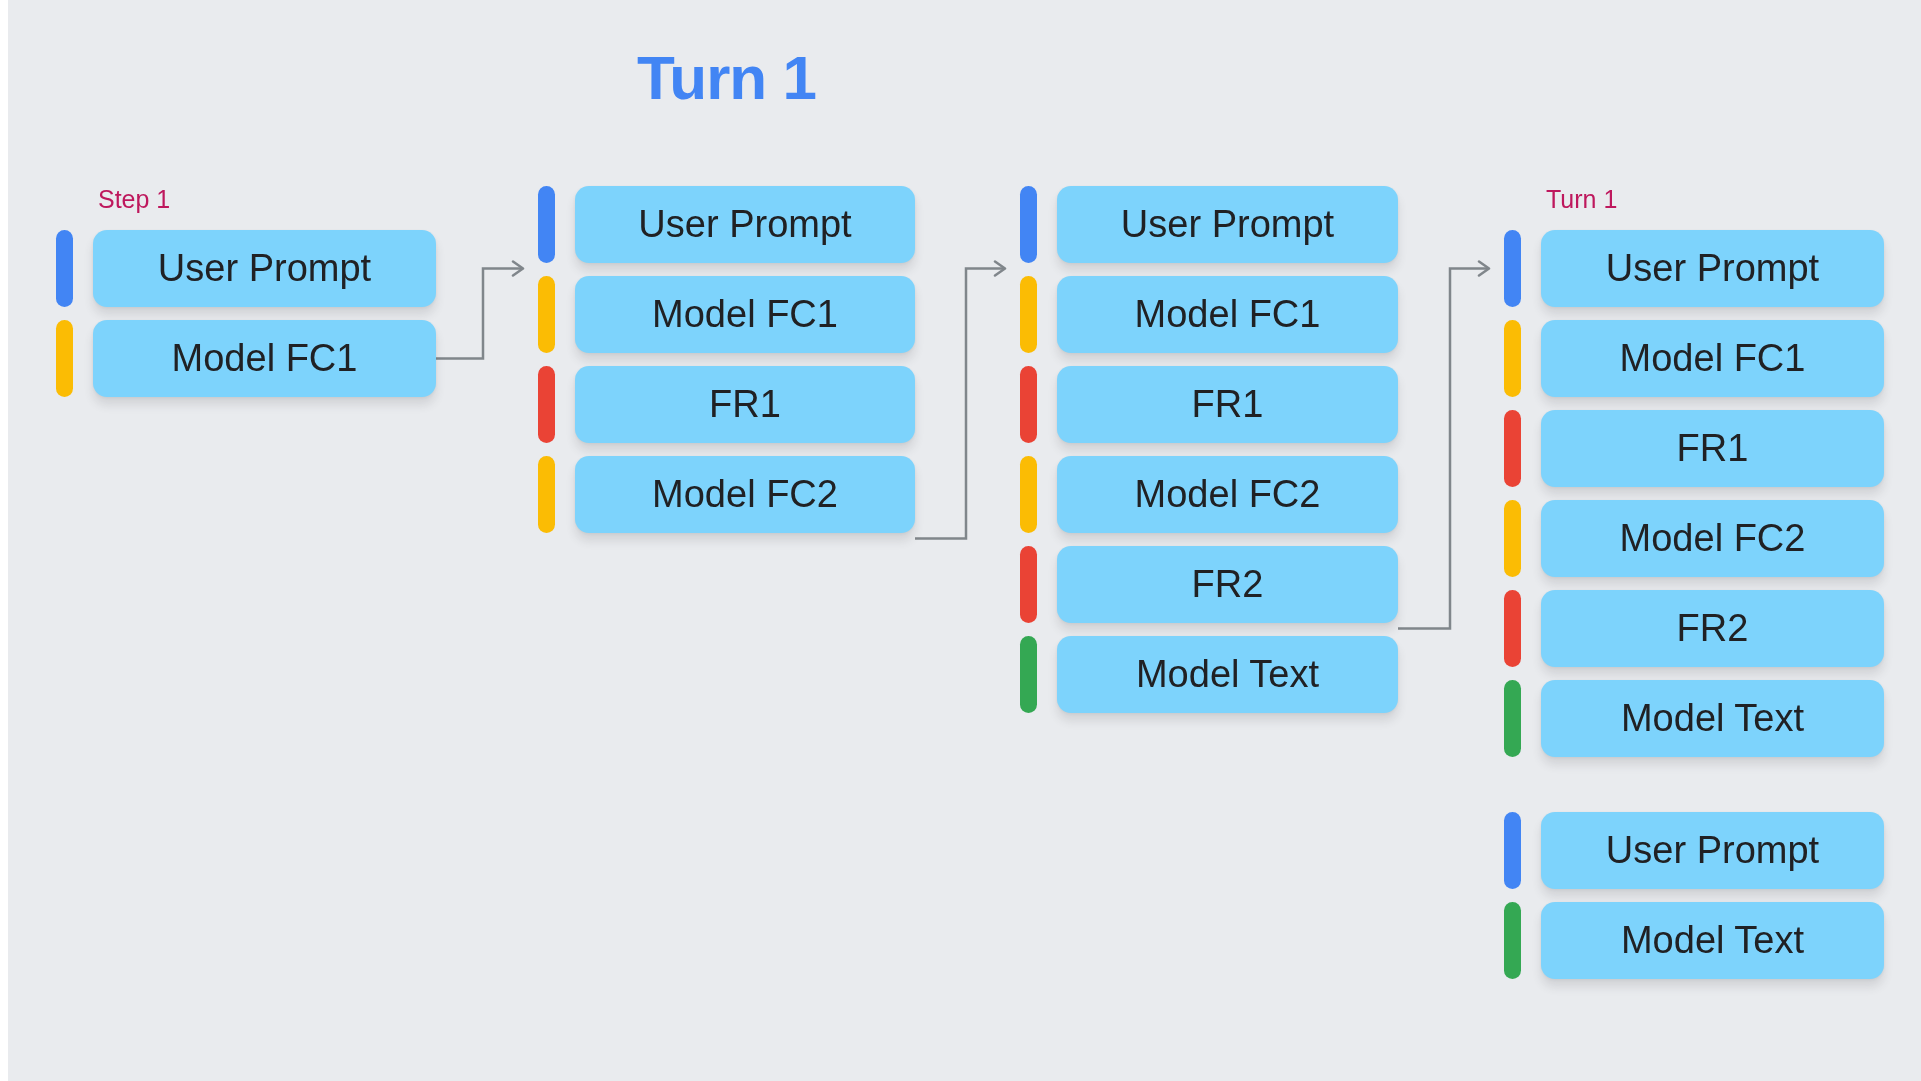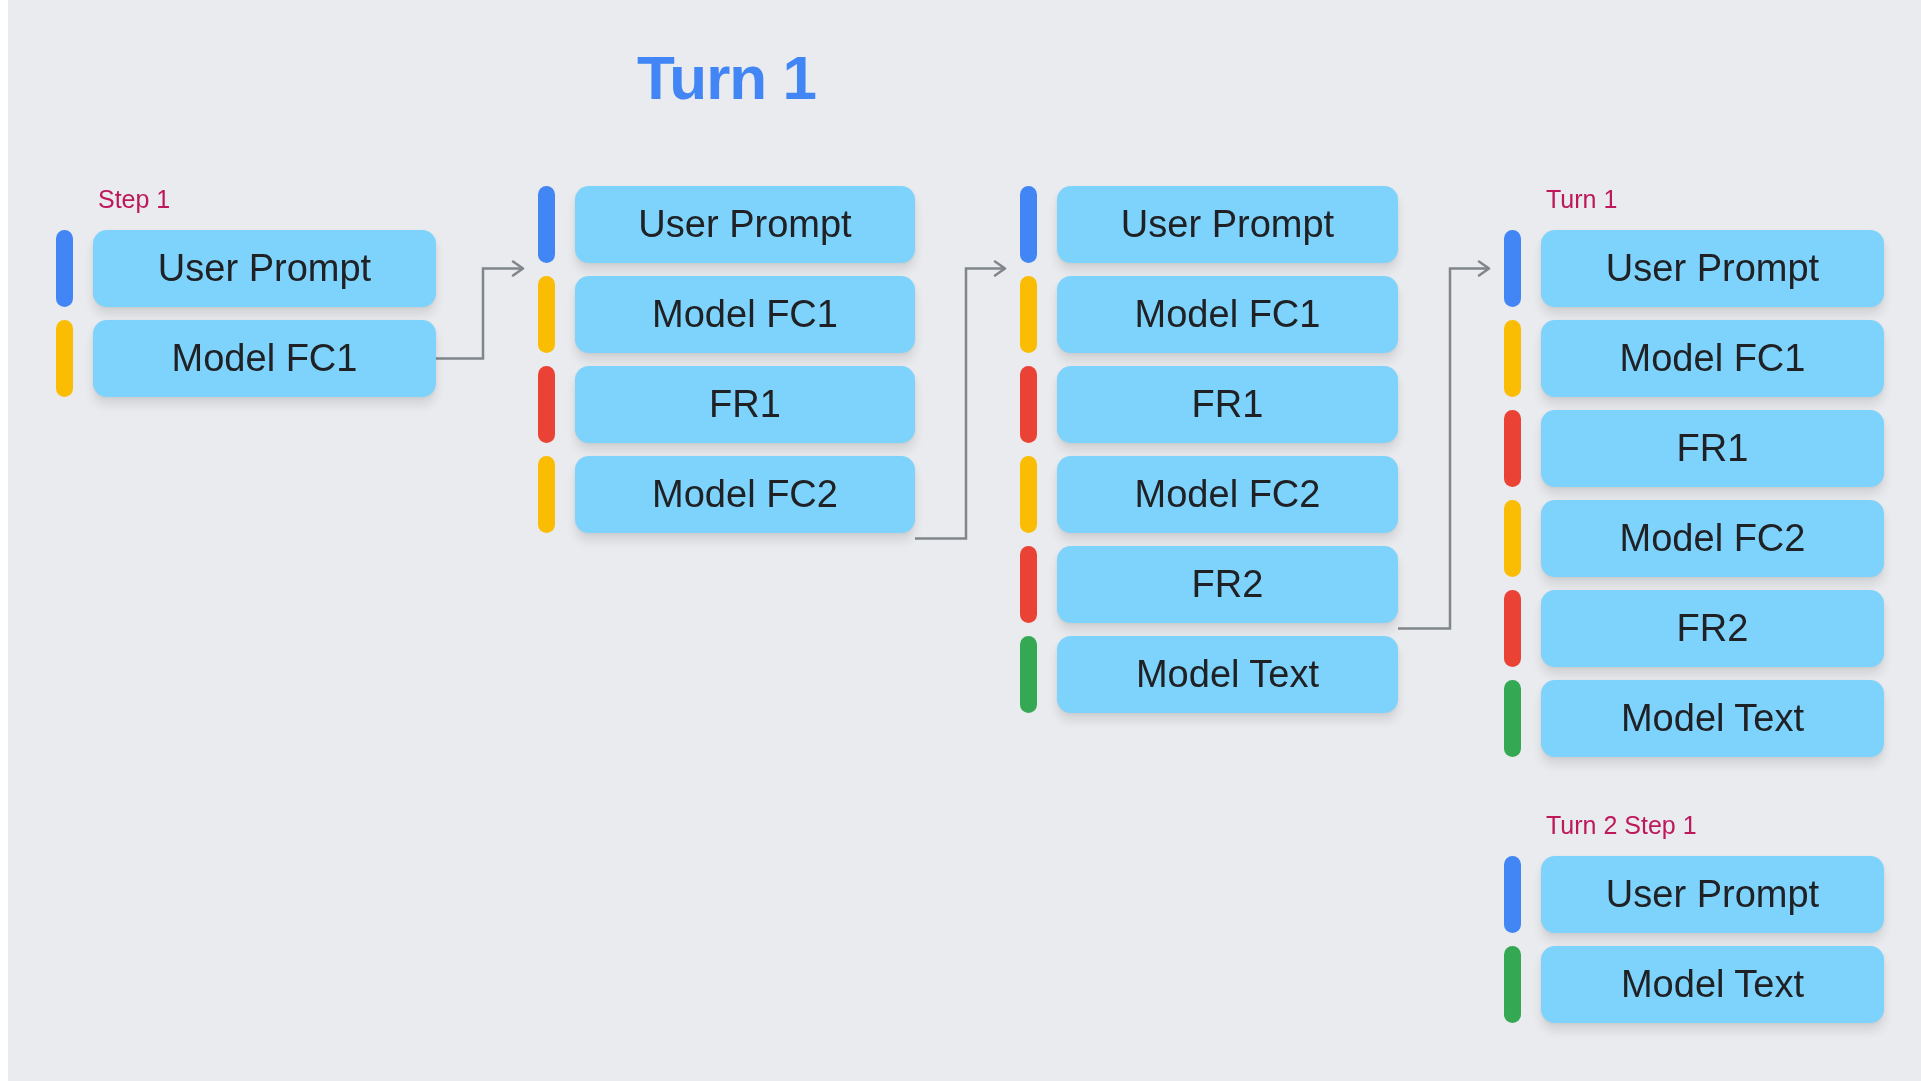--- a/index.html
+++ b/index.html
@@ -174,21 +174,20 @@
           <div class="card">FR2</div>
         </div>
         <div class="row">
           <span class="bar" style="background: rgb(52, 168, 83);"></span>
           <div class="card">Model Text</div>
         </div>
       </div>
   </div>
 
   <div class="column col-5">
-    <div class="col-label">Turn 2 Step 1</div>
     <div class="rows">
         <div class="row">
           <span class="bar" style="background: rgb(66, 133, 244);"></span>
           <div class="card">User Prompt</div>
         </div>
         <div class="row">
           <span class="bar" style="background: rgb(52, 168, 83);"></span>
           <div class="card">Model Text</div>
         </div>
       </div>

